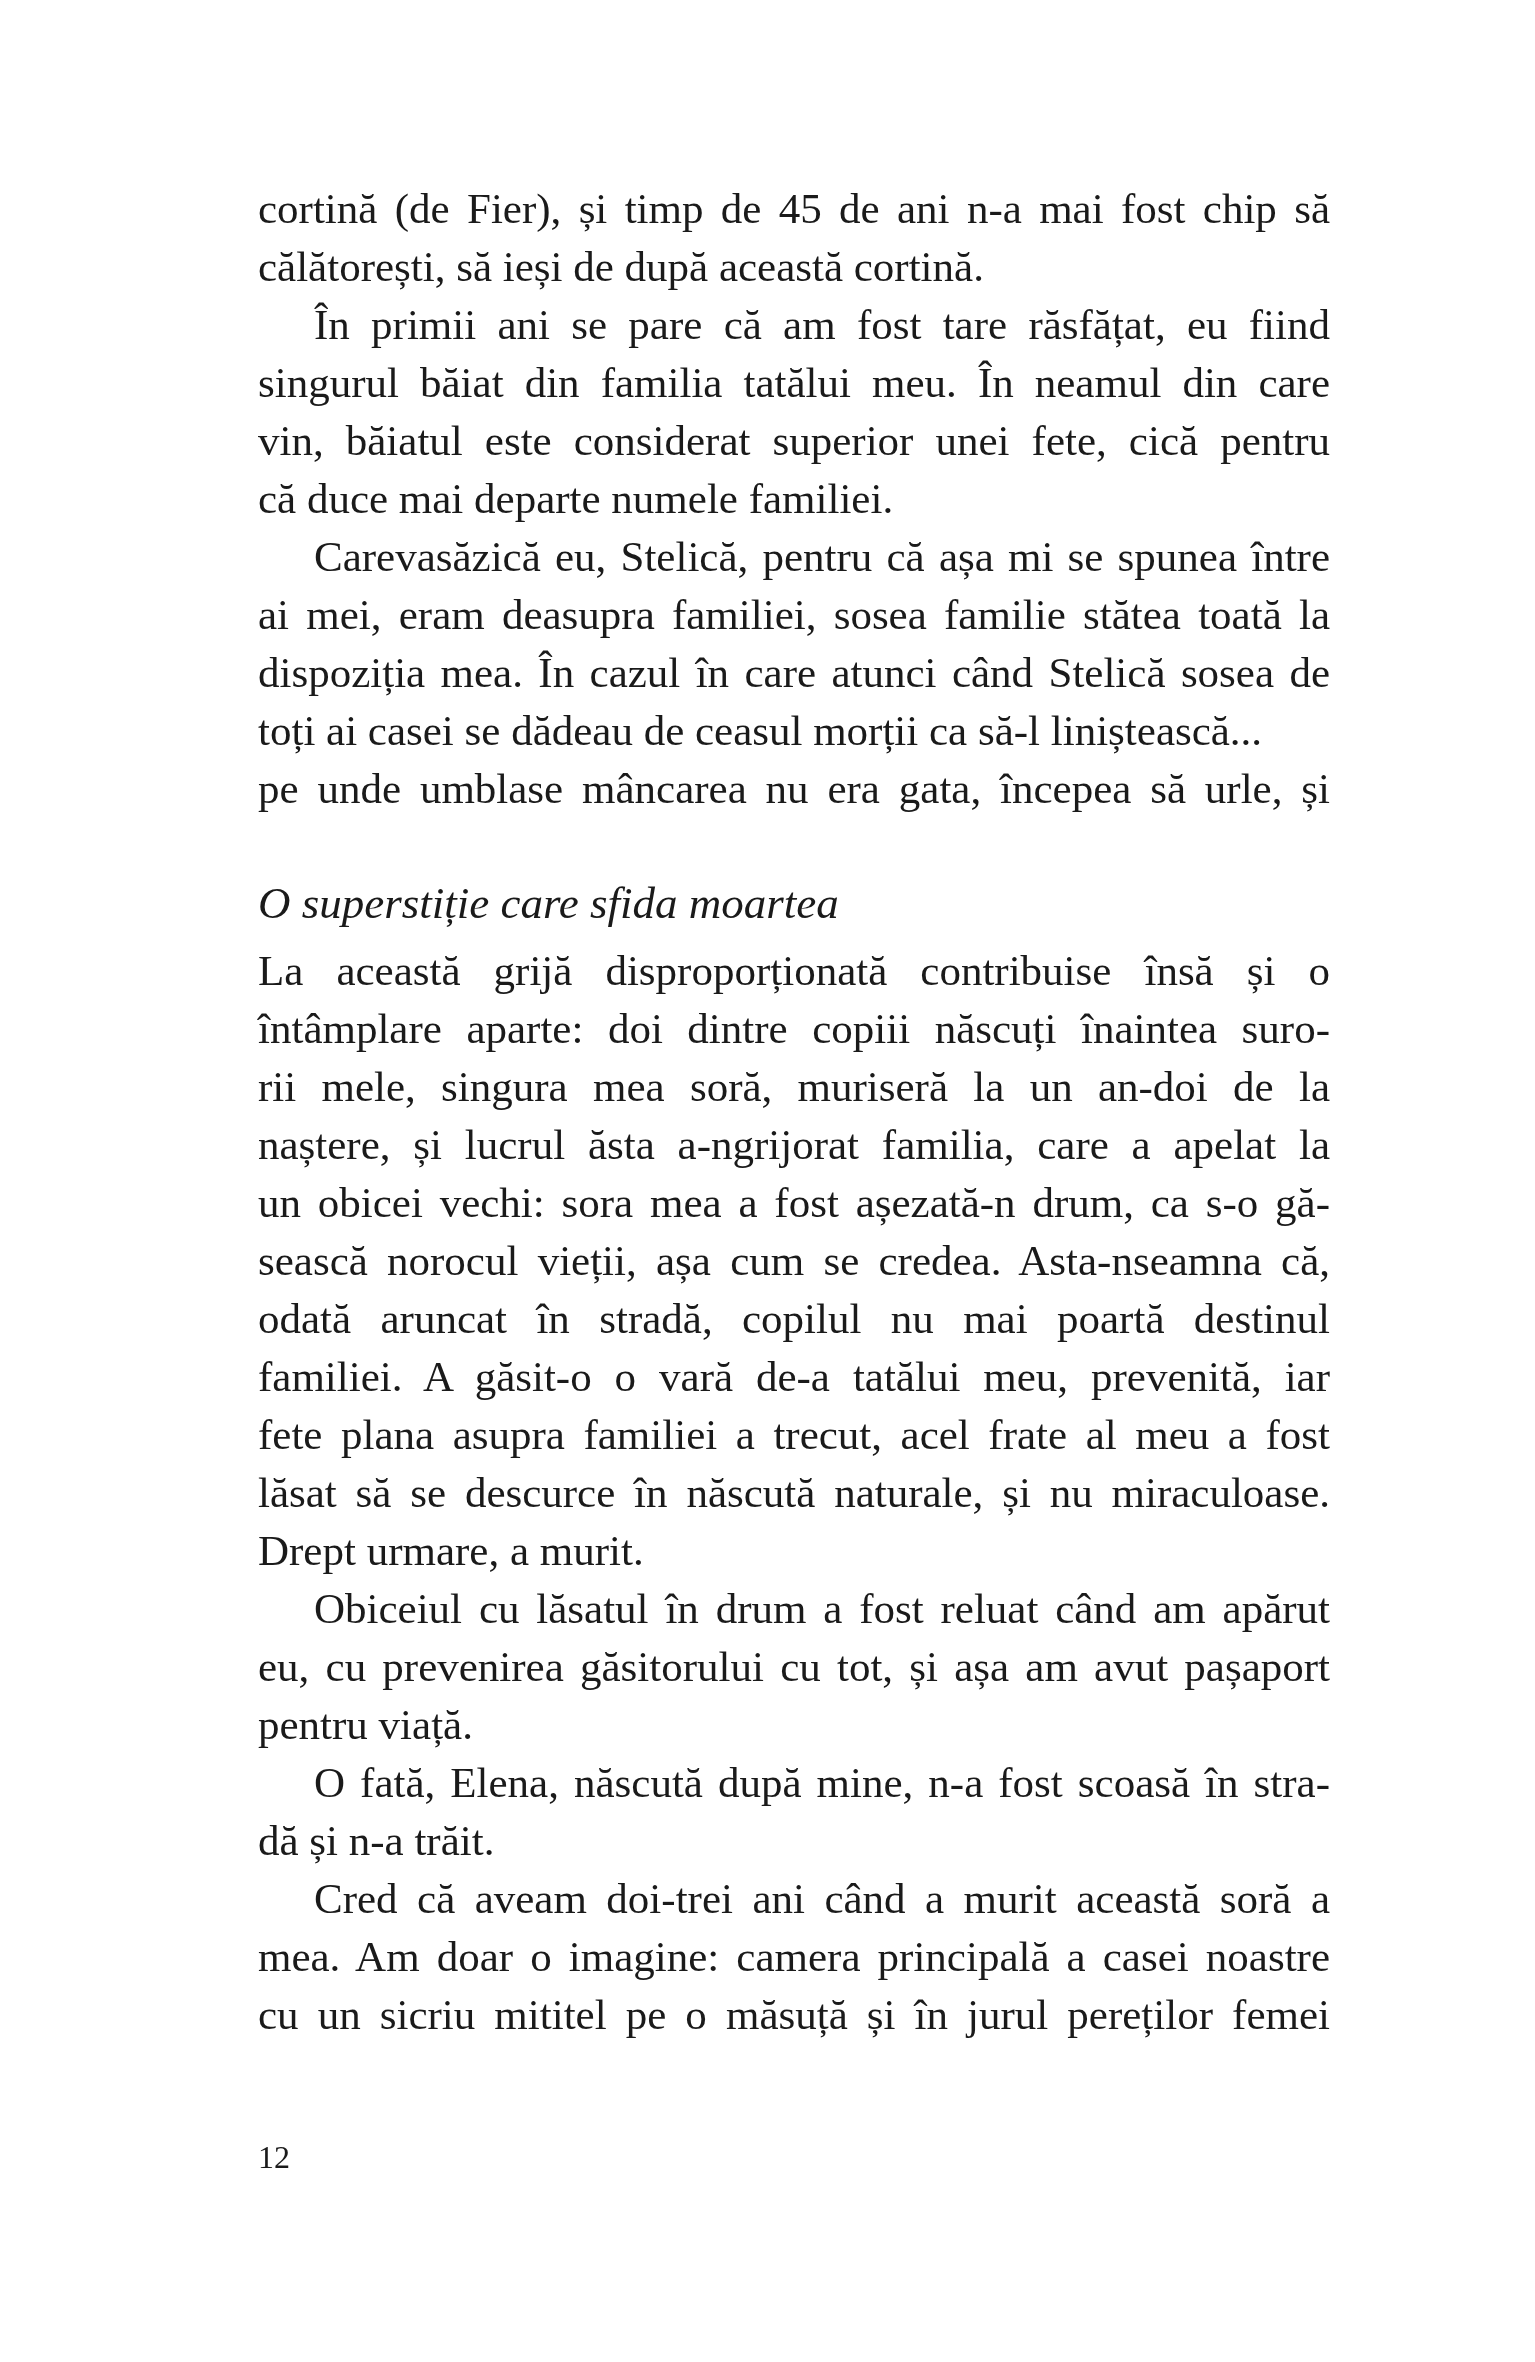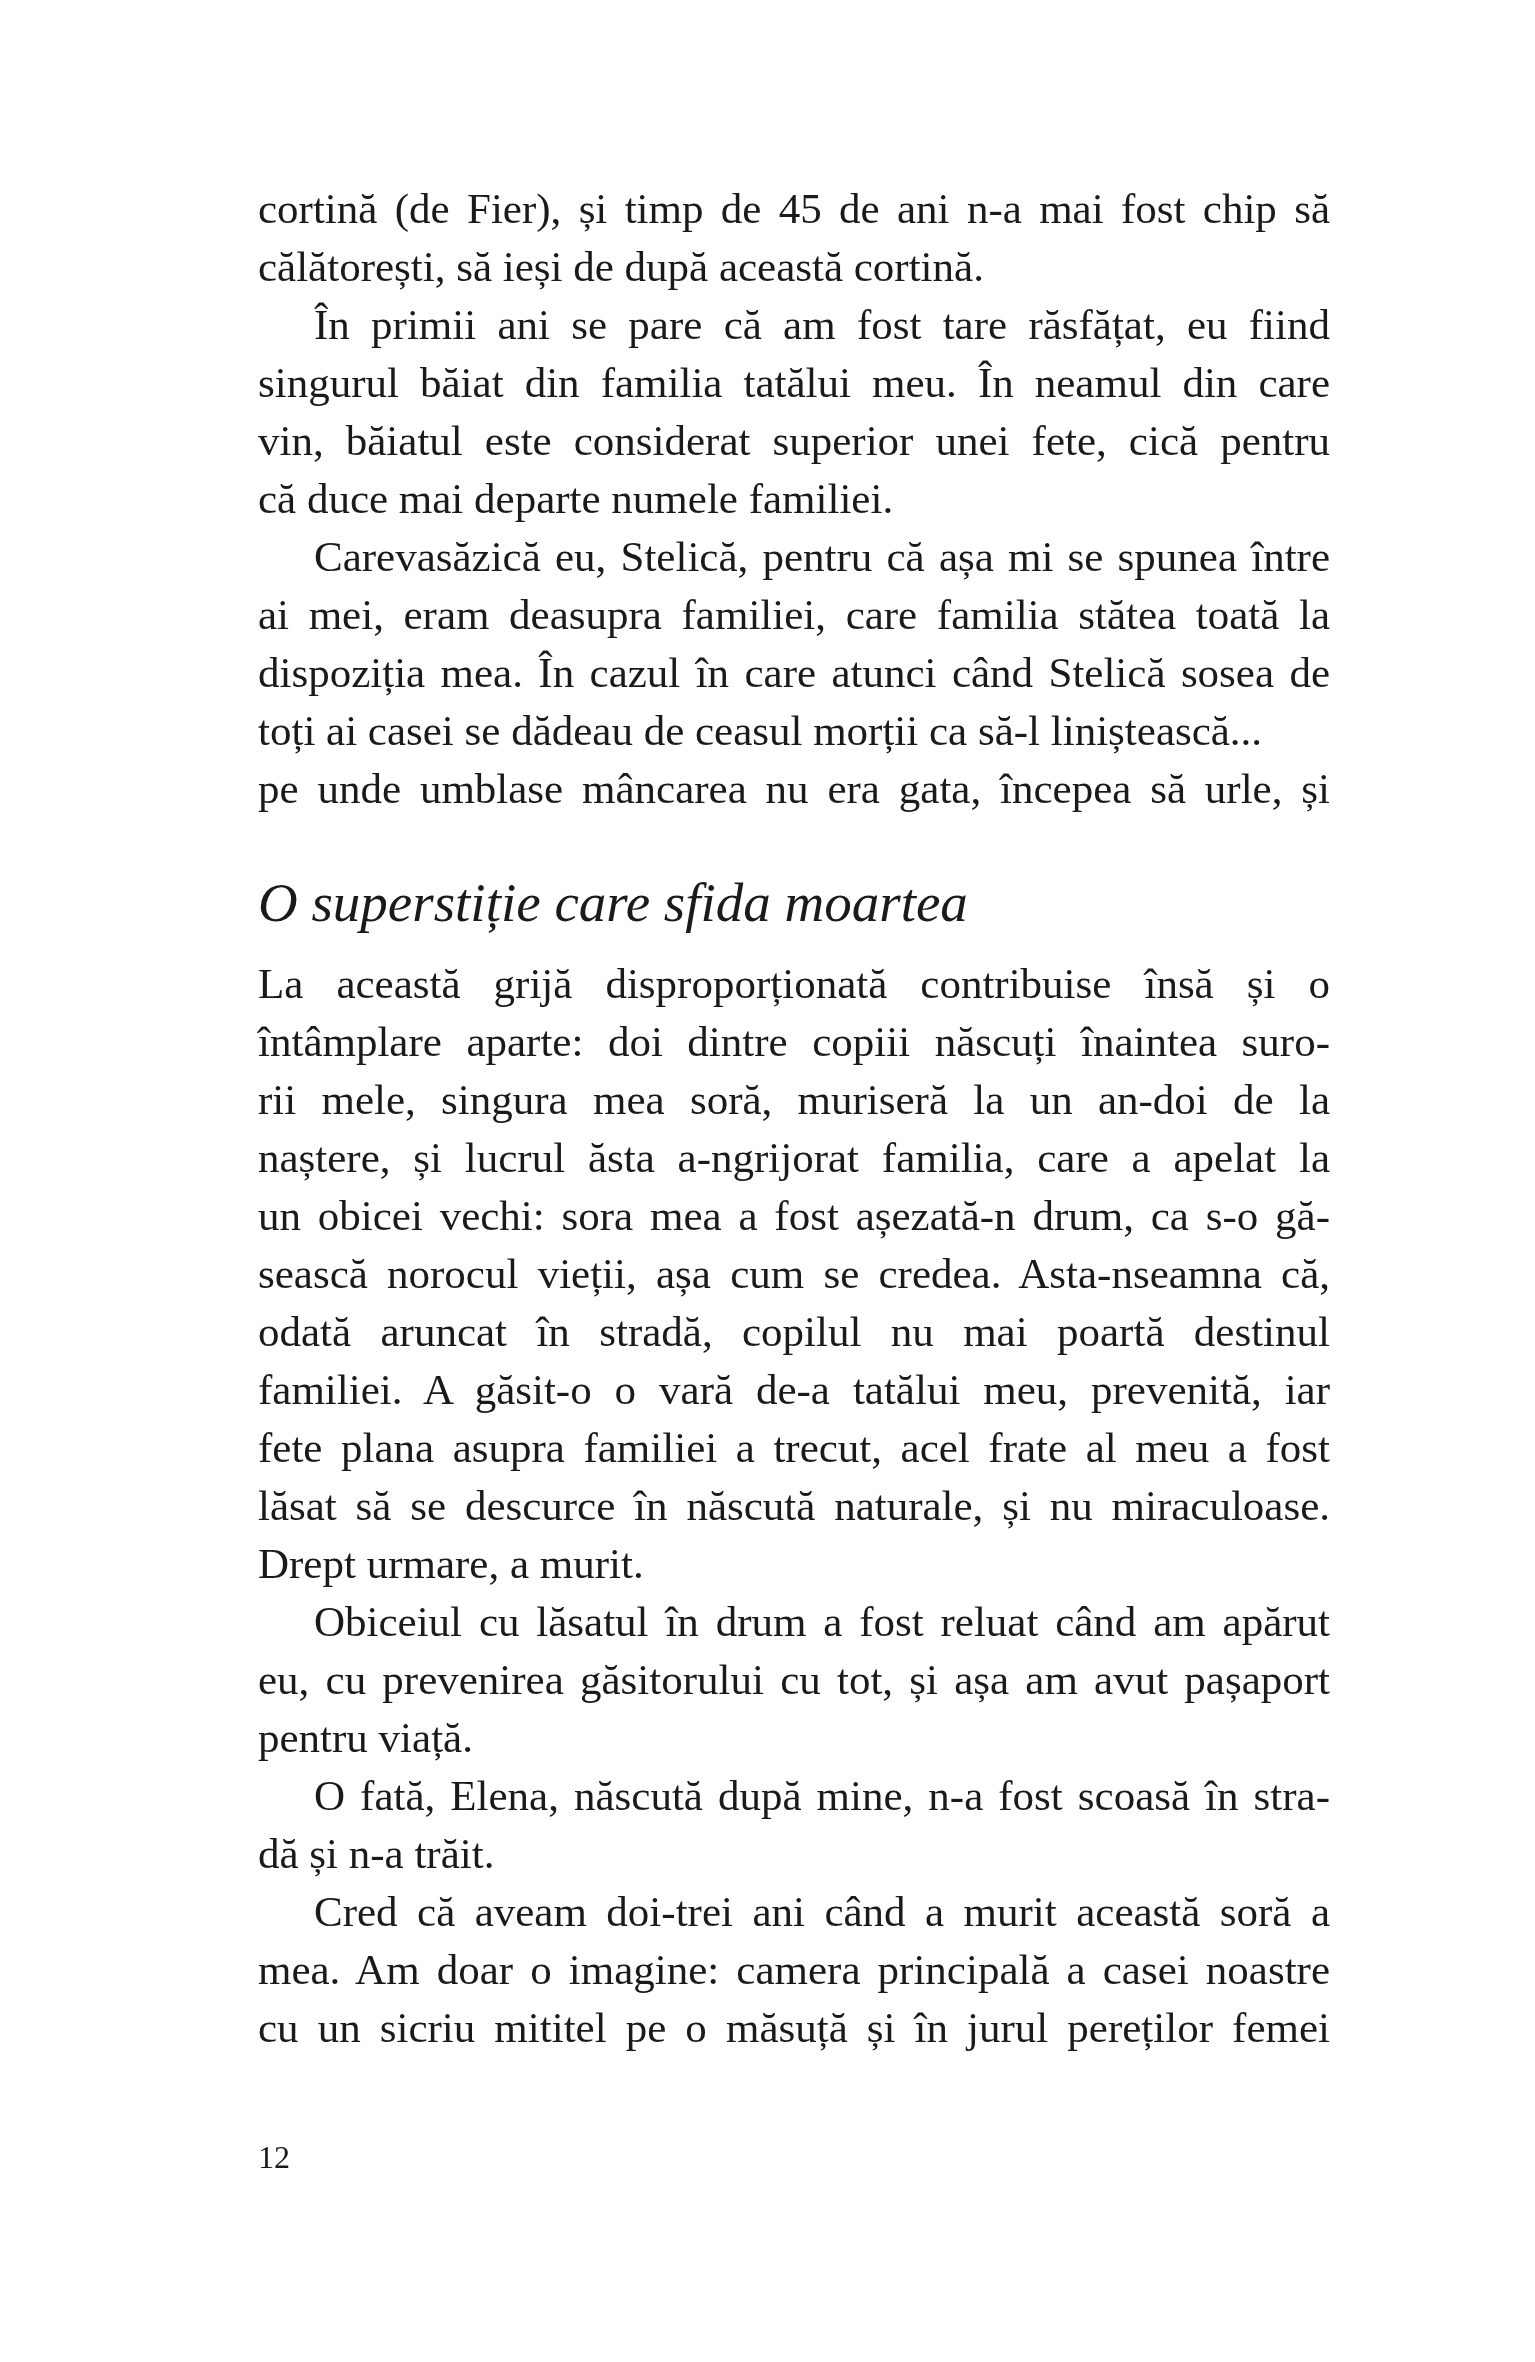--- a/index.html
+++ b/index.html
@@ -29,23 +29,23 @@
     line-height: 58px;
     text-align: justify;
     text-align-last: justify;
   }
   .line.lastline { text-align-last: left; }
   .line.indent { text-indent: 56px; }
   .italic { }
   .section-heading {
     font-style: italic;
     font-weight: normal;
-    font-size: 55px;
+    font-size: 45px;
     line-height: 58px;
-    margin: 56px 0 23px 0;
+    margin: 56px 0 10px 0;
     text-align: left;
   }
   .page-number {
     position: absolute;
     left: 258px;
     top: 2128px;
     font-size: 32px;
     line-height: 58px;
   }
 </style>
@@ -59,21 +59,21 @@
         <div class="line lastline">călătorești, să ieși de după această cortină.</div>
       </div>
     <div class="paragraph">
         <div class="line indent">În primii ani se pare că am fost tare răsfățat, eu fiind</div>
         <div class="line">singurul băiat din familia tatălui meu. În neamul din care</div>
         <div class="line">vin, băiatul este considerat superior unei fete, cică pentru</div>
         <div class="line lastline">că duce mai departe numele familiei.</div>
       </div>
     <div class="paragraph">
         <div class="line indent">Carevasăzică eu, Stelică, pentru că așa mi se spunea între</div>
-        <div class="line">ai mei, eram deasupra familiei, care familia stătea toată la</div>
+        <div class="line">ai mei, eram deasupra familiei, sosea familie stătea toată la</div>
         <div class="line"><span>dispoziția mea. În cazul în care atunci când </span><span class="italic">Stelică</span><span> sosea de</span></div>
         <div class="line lastline">toți ai casei se dădeau de ceasul morții ca să-l liniștească...</div>
         <div class="line">pe unde umblase mâncarea nu era gata, începea să urle, și</div>
       </div>
 
     <h2 class="section-heading">O superstiție care sfida moartea</h2>
 
     <div class="paragraph">
         <div class="line">La această grijă disproporționată contribuise însă și o</div>
         <div class="line">întâmplare aparte: doi dintre copiii născuți înaintea suro-</div>

